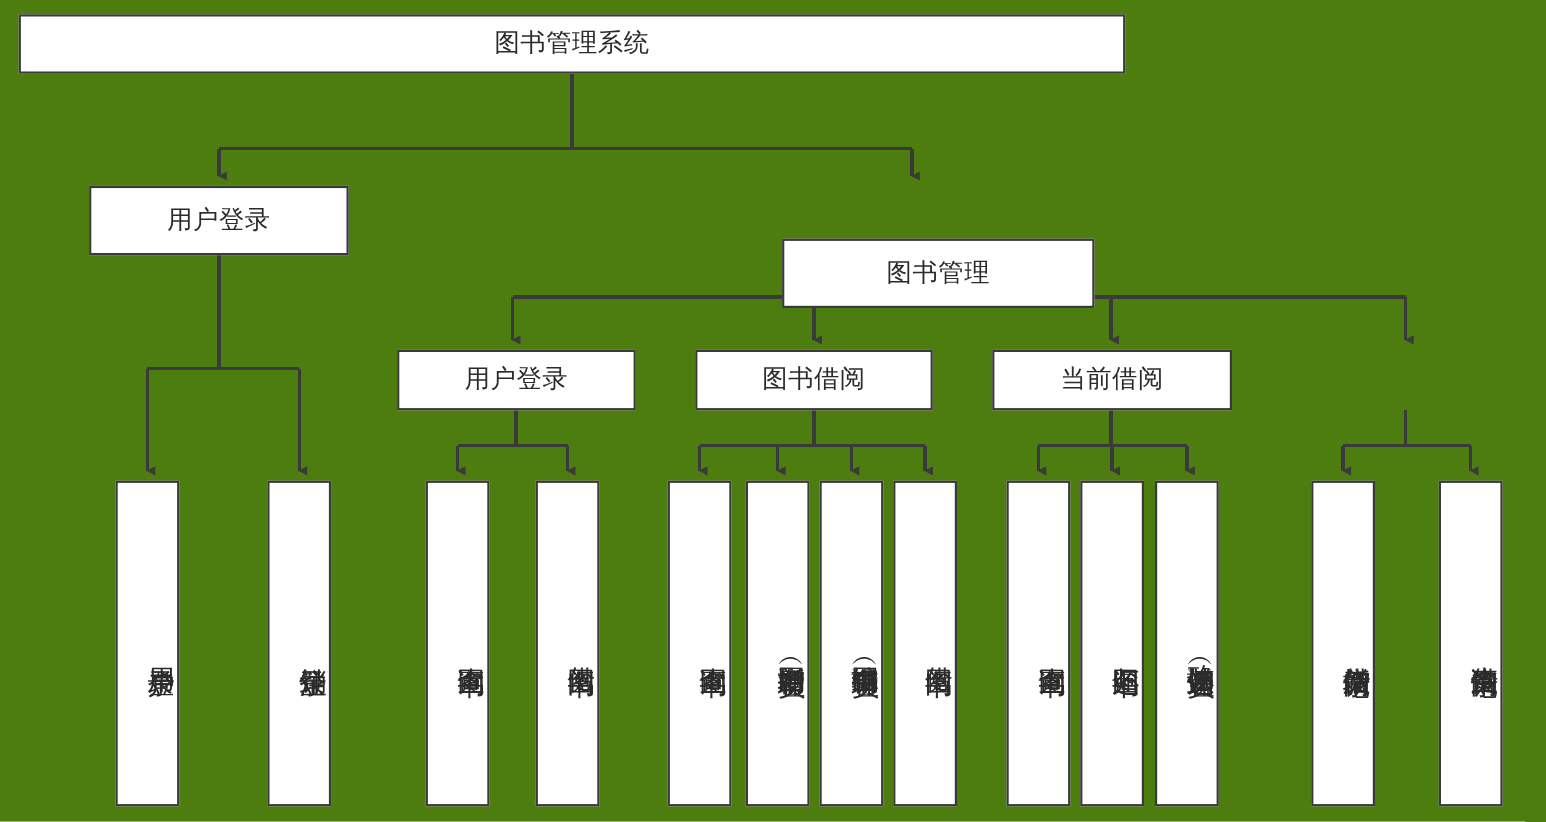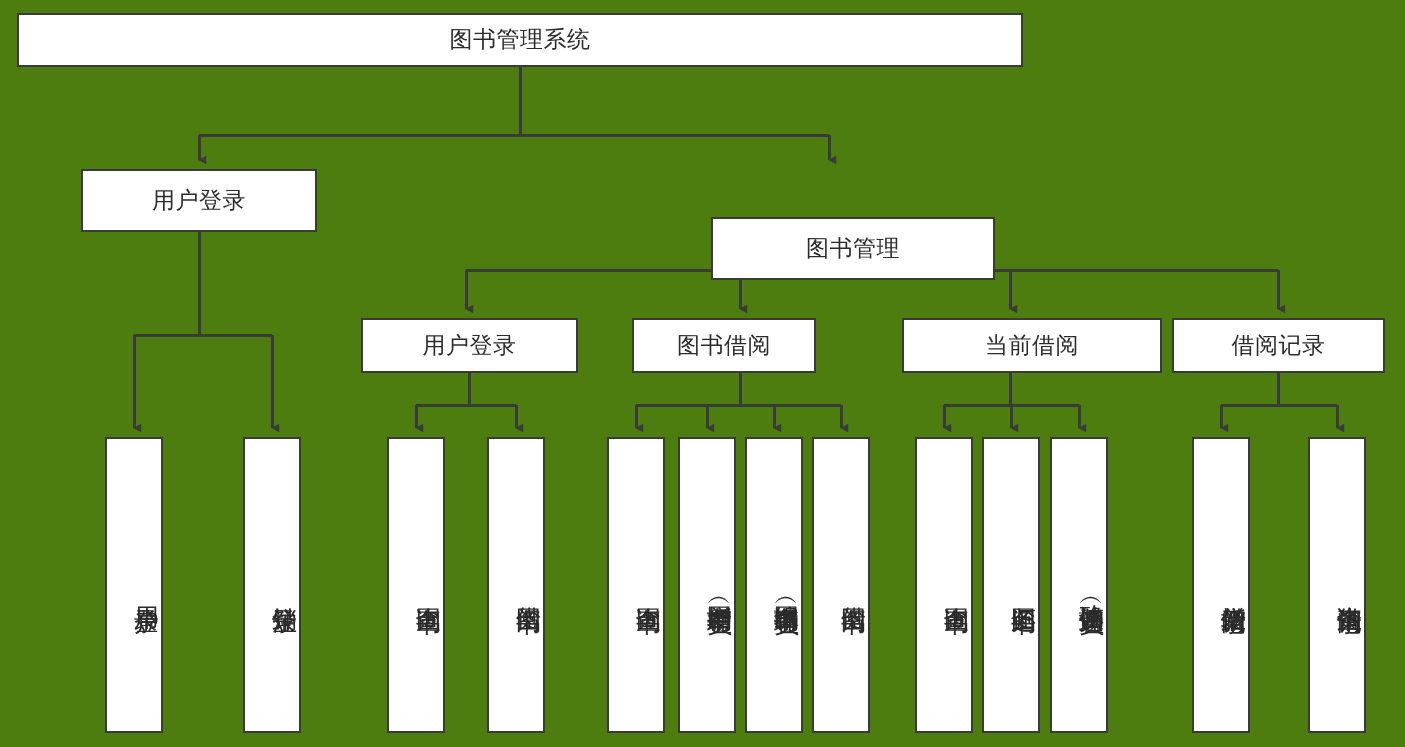--- a/index.html
+++ b/index.html
@@ -126,23 +126,22 @@
       <line x1="1337" y1="405" x2="1337" y2="428" marker-end="url(#arrowhead)"></line>
     </g>
   </svg>
 
   <div class="node node-h node-root" style="left:17px; top:13px; width:1006px; height:54px;">图书管理系统</div>
 
   <div class="node node-h" style="left:81px; top:169px; width:236px; height:63px;">用户登录</div>
   <div class="node node-h" style="left:711px; top:169px; width:284px; height:63px;margin-top:48px;">图书管理</div>
 
   <div class="node node-h" style="left:361px; top:318px; width:217px; height:55px;">用户登录</div>
-  <div class="node node-h" style="left:632px; top:318px; width:184px; height:55px;">图书借阅</div>
-  <div class="node node-h" style="left:902px; top:318px; width:260px; height:55px;">当前借阅</div>
-  <div class="node node-h" style="left:1172px; top:318px; width:213px; height:55px;">借阅记录</div>
+  <div class="node node-h" style="left:632px; top:318px; width:216px; height:55px;">图书借阅</div>
+  <div class="node node-h" style="left:902px; top:318px; width:218px; height:55px;">当前借阅</div>
 
   <div class="node node-v" style="left:105px; top:437px; width:58px; height:296px;">
     <span class="vtext">用户登录</span>
   </div>
   <div class="node node-v" style="left:243px; top:437px; width:58px; height:296px;">
     <span class="vtext">注销登录</span>
   </div>
   <div class="node node-v" style="left:387px; top:437px; width:58px; height:296px;">
     <span class="vtext">查询图书</span>
   </div>

